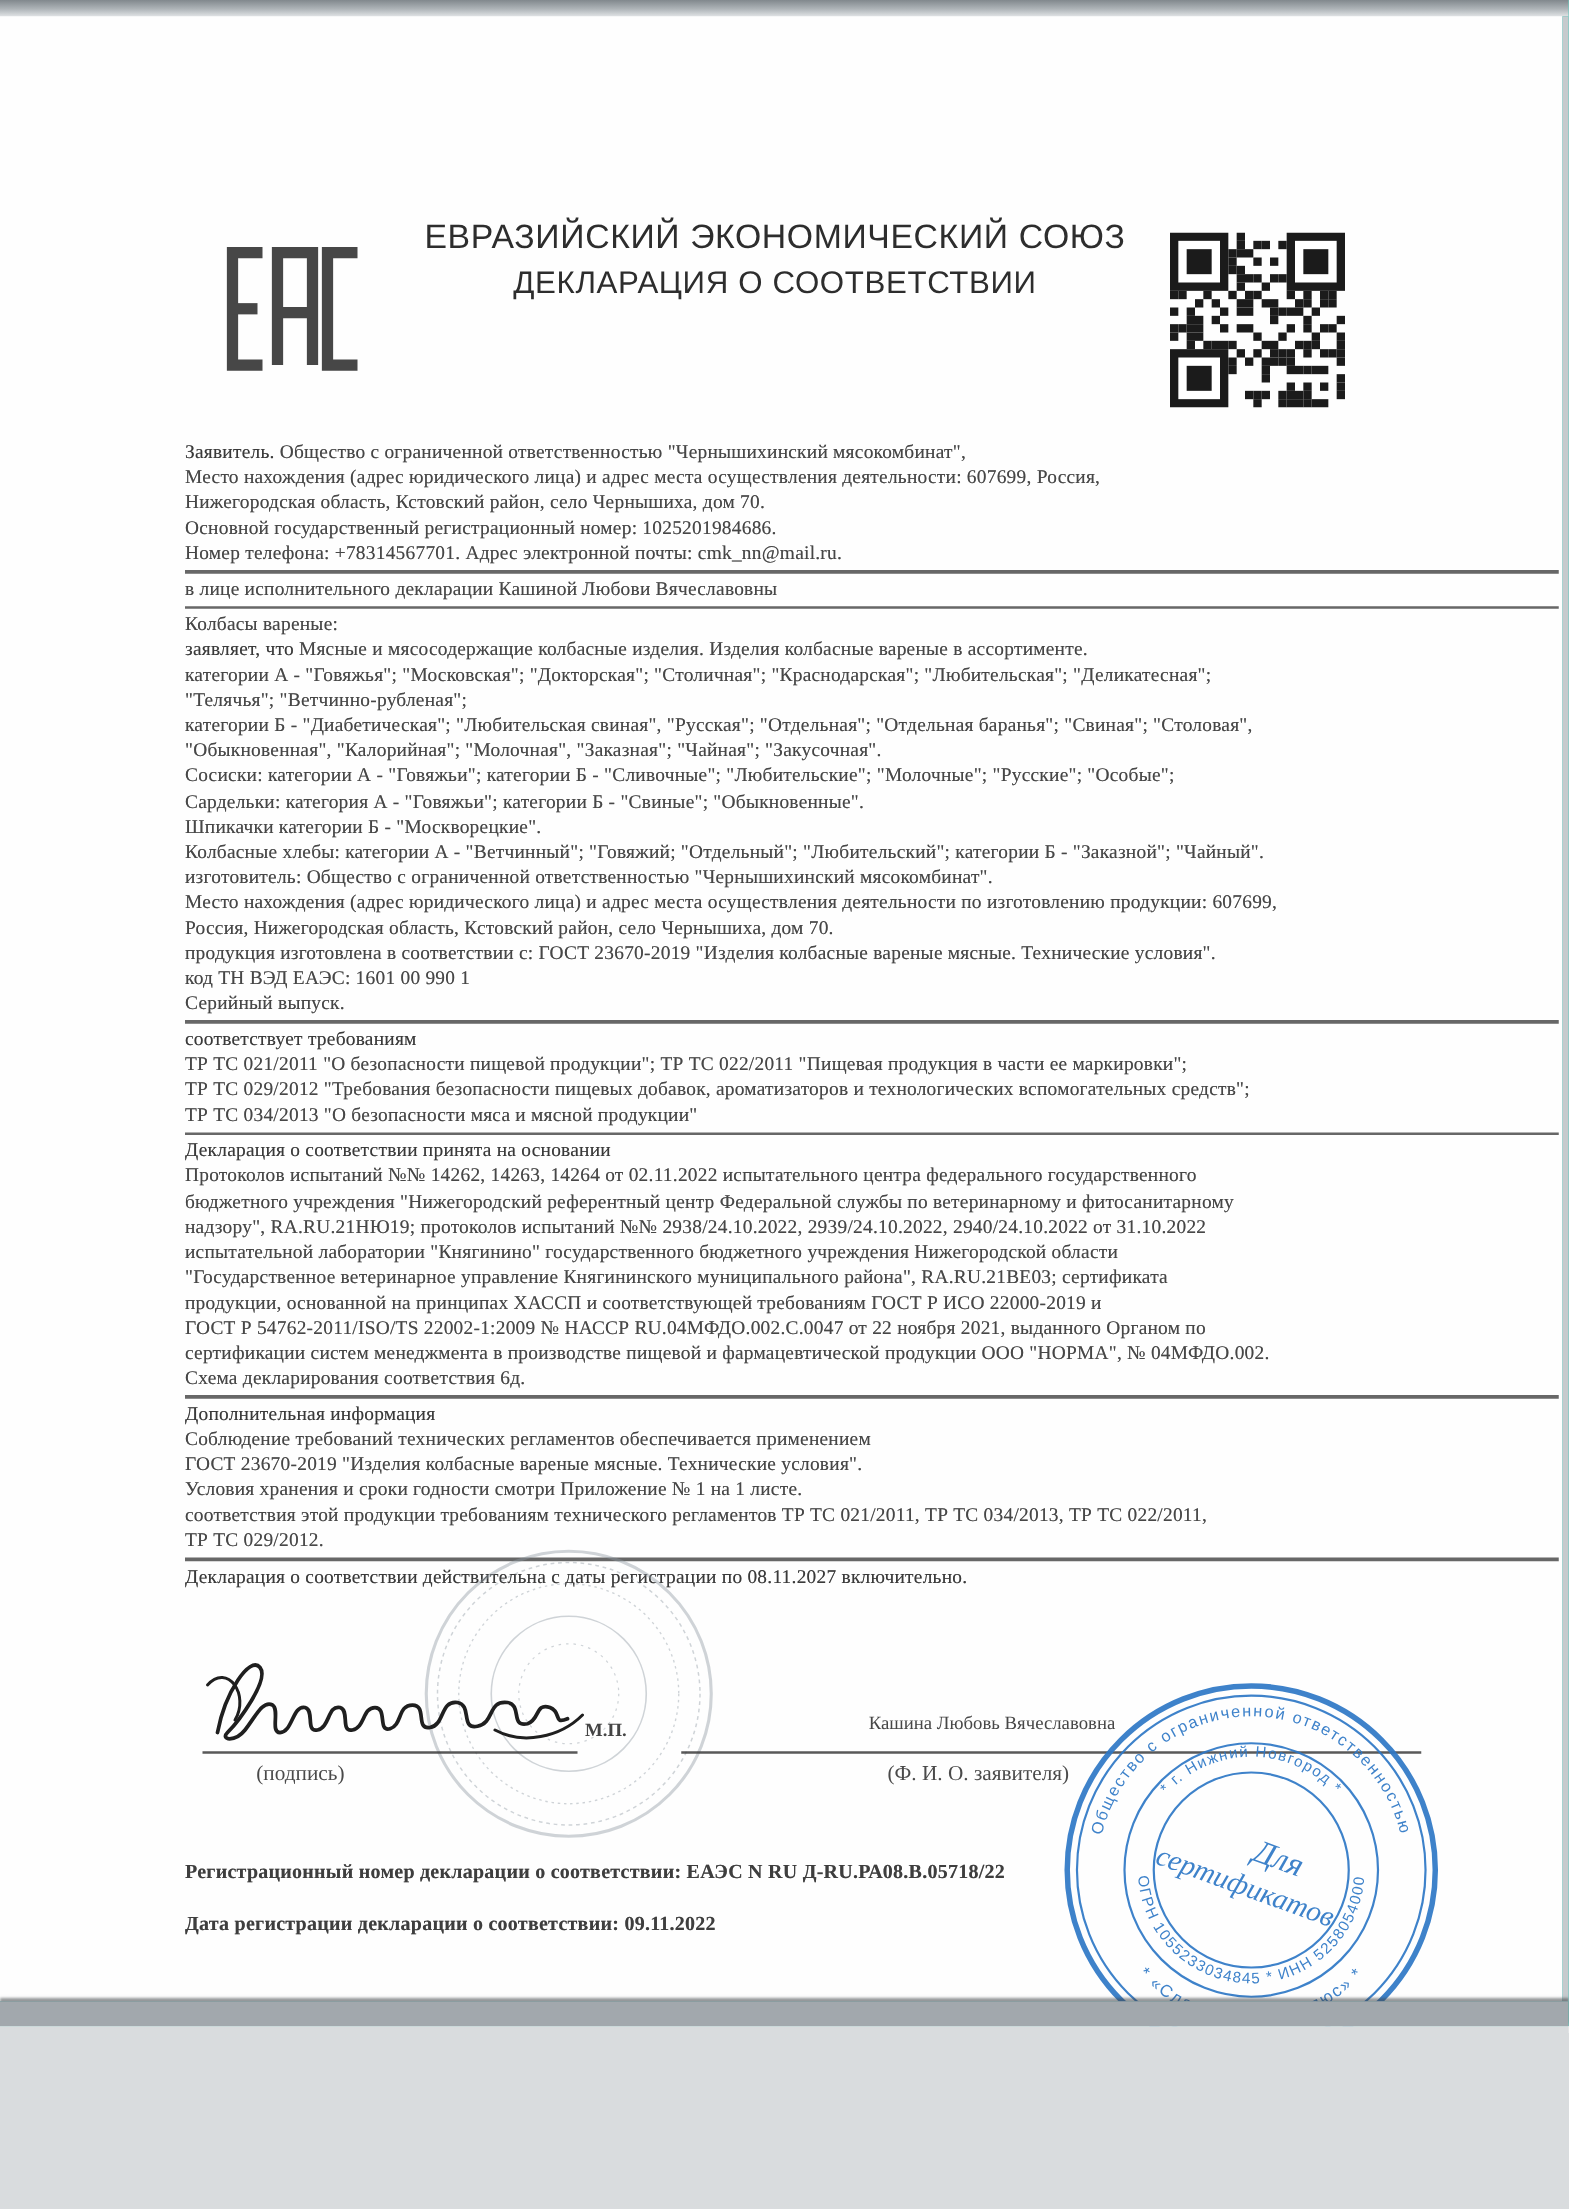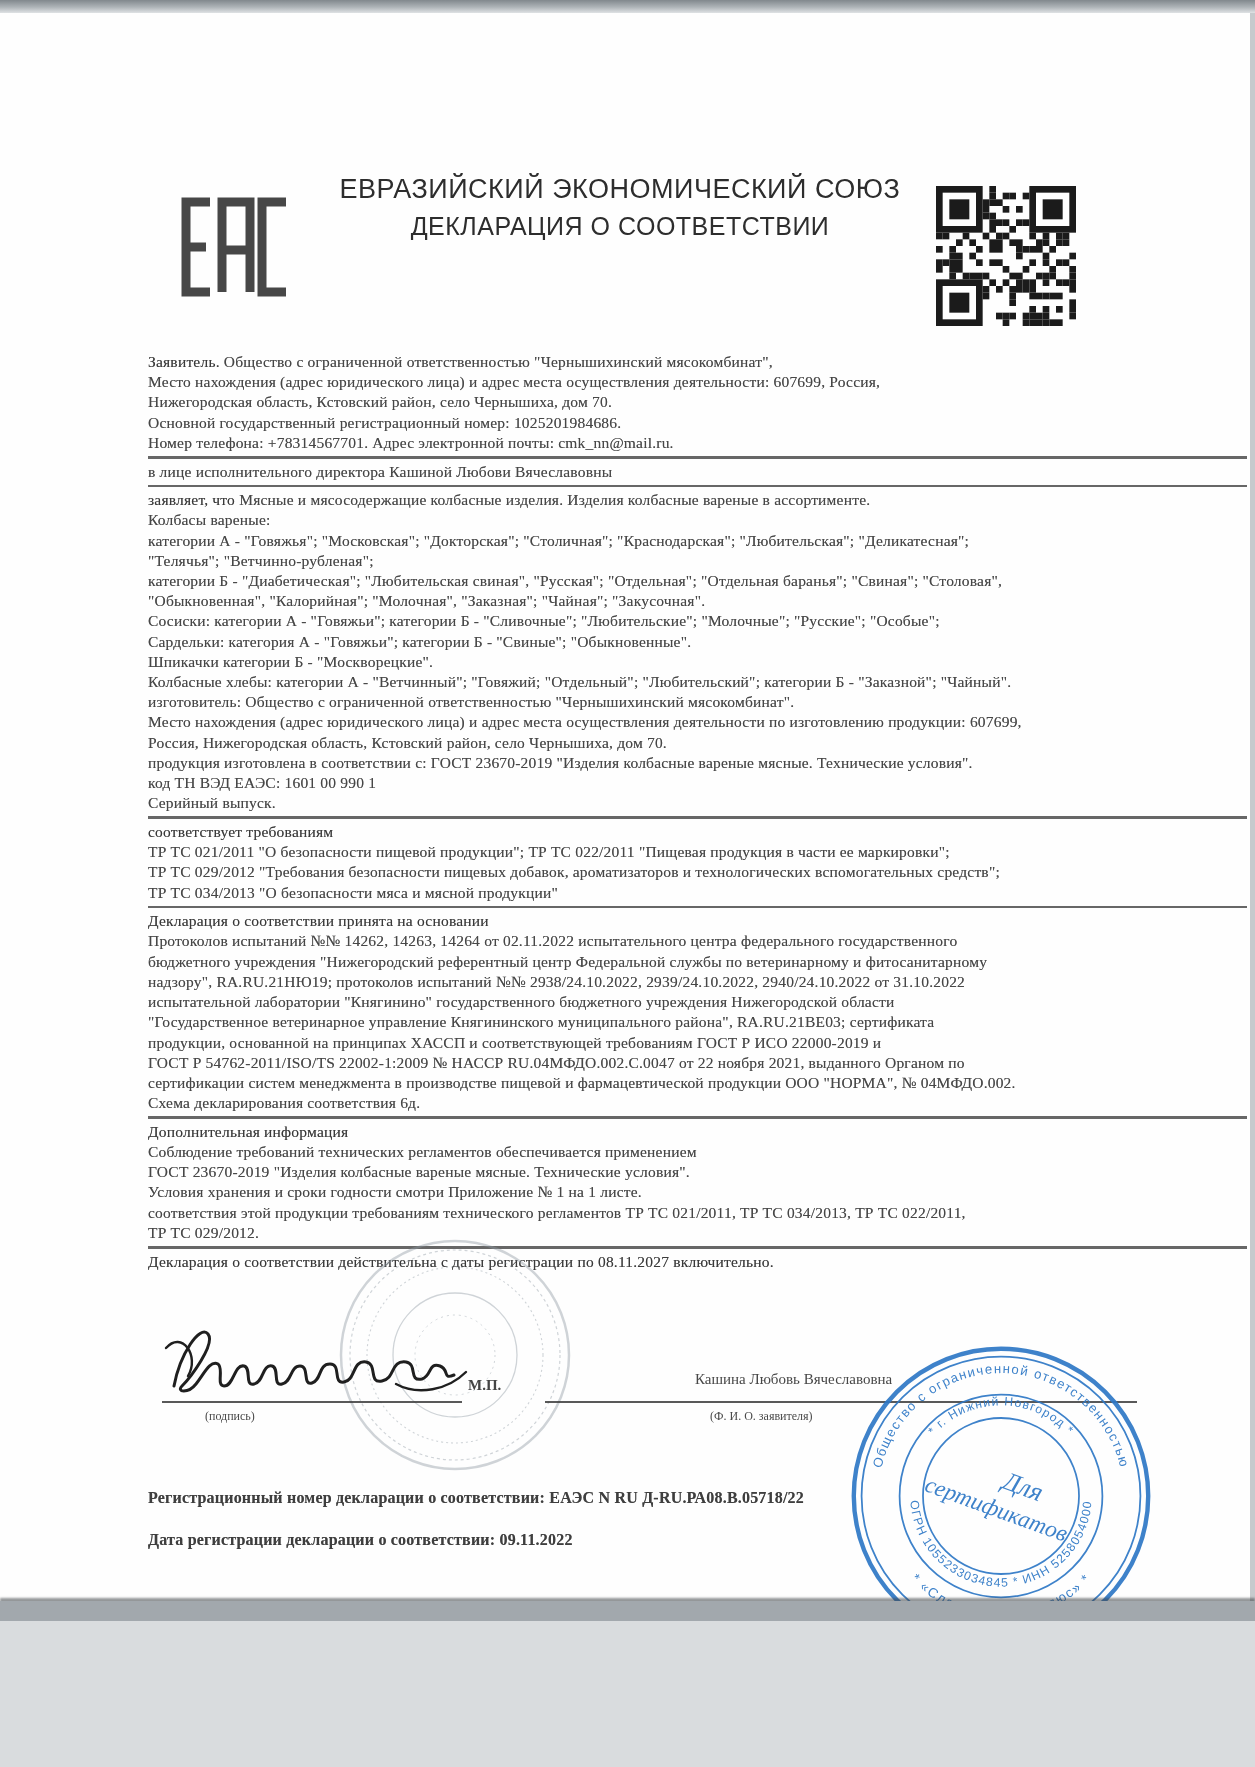--- a/index.html
+++ b/index.html
@@ -25,21 +25,21 @@
            text-shadow:0 0 .5px rgba(70,70,70,.55);}
   .bl{white-space:nowrap;}
   .b{font-weight:normal;color:#3a3a3a;}
   .rule{height:2.5px;background:#454545;opacity:.82;margin:3px 0;width:1099px;}
 
   .sig-svg{position:absolute;left:160px;top:1320px;}
   .mp{position:absolute;left:468px;top:1377px;font-size:15px;font-weight:600;color:#444;}
   .sigline{position:absolute;height:2px;background:#3c3c3c;opacity:.85;}
   .sigline.s1{left:162px;top:1401px;width:300px;}
   .sigline.s2{left:545px;top:1401px;width:592px;}
-  .cap{position:absolute;font-size:12px;color:#4a4a4a;}
+  .cap{position:absolute;font-size:17px;color:#4a4a4a;}
   .fio{position:absolute;left:695px;top:1371px;font-size:15px;color:#474747;text-align:right;}
 
   .regline{position:absolute;left:148px;top:1489px;font-size:16px;font-weight:bold;
            color:#3e3e3e;letter-spacing:.2px;text-shadow:0 0 .5px rgba(62,62,62,.5);}
   .dateline{position:absolute;left:148px;top:1531px;font-size:16px;font-weight:bold;
            color:#3e3e3e;letter-spacing:.2px;text-shadow:0 0 .5px rgba(62,62,62,.5);}
 
   .ghost{position:absolute;left:330px;top:1230px;opacity:.42;}
   .stamp{position:absolute;left:845px;top:1340px;opacity:.92;}
   .faintline{position:absolute;left:60px;top:1692px;width:705px;height:3px;
@@ -211,24 +211,24 @@
       </svg>
   </div>
 
   <div class="docbody" id="docbody">
       <div class="bl"><span class="b">Заявитель.</span> Общество с ограниченной ответственностью "Чернышихинский мясокомбинат",</div>
       <div class="bl">Место нахождения (адрес юридического лица) и адрес места осуществления деятельности: 607699, Россия,</div>
       <div class="bl">Нижегородская область, Кстовский район, село Чернышиха, дом 70.</div>
       <div class="bl">Основной государственный регистрационный номер: 1025201984686.</div>
       <div class="bl">Номер телефона: +78314567701. Адрес электронной почты: cmk_nn@mail.ru.</div>
       <div class="rule"></div>
-      <div class="bl">в лице исполнительного директора Кашиной Любови Вячеславовны</div>
-      <div class="rule"></div>
+      <div class="bl">в лице исполнительного декларации Кашиной Любови Вячеславовны</div>
+      <div class="rule"></div>
+      <div class="bl">Колбасы вареные:</div>
       <div class="bl"><span class="b">заявляет, что</span> Мясные и мясосодержащие колбасные изделия. Изделия колбасные вареные в ассортименте.</div>
-      <div class="bl">Колбасы вареные:</div>
       <div class="bl">категории А - "Говяжья"; "Московская"; "Докторская"; "Столичная"; "Краснодарская"; "Любительская"; "Деликатесная";</div>
       <div class="bl">"Телячья"; "Ветчинно-рубленая";</div>
       <div class="bl">категории Б - "Диабетическая"; "Любительская свиная", "Русская"; "Отдельная"; "Отдельная баранья"; "Свиная"; "Столовая",</div>
       <div class="bl">"Обыкновенная", "Калорийная"; "Молочная", "Заказная"; "Чайная"; "Закусочная".</div>
       <div class="bl">Сосиски: категории А - "Говяжьи"; категории Б - "Сливочные"; "Любительские"; "Молочные"; "Русские"; "Особые";</div>
       <div class="bl">Сардельки: категория А - "Говяжьи"; категории Б - "Свиные"; "Обыкновенные".</div>
       <div class="bl">Шпикачки категории Б - "Москворецкие".</div>
       <div class="bl">Колбасные хлебы: категории А - "Ветчинный"; "Говяжий; "Отдельный"; "Любительский"; категории Б - "Заказной"; "Чайный".</div>
       <div class="bl">изготовитель: Общество с ограниченной ответственностью "Чернышихинский мясокомбинат".</div>
       <div class="bl">Место нахождения (адрес юридического лица) и адрес места осуществления деятельности по изготовлению продукции: 607699,</div>

